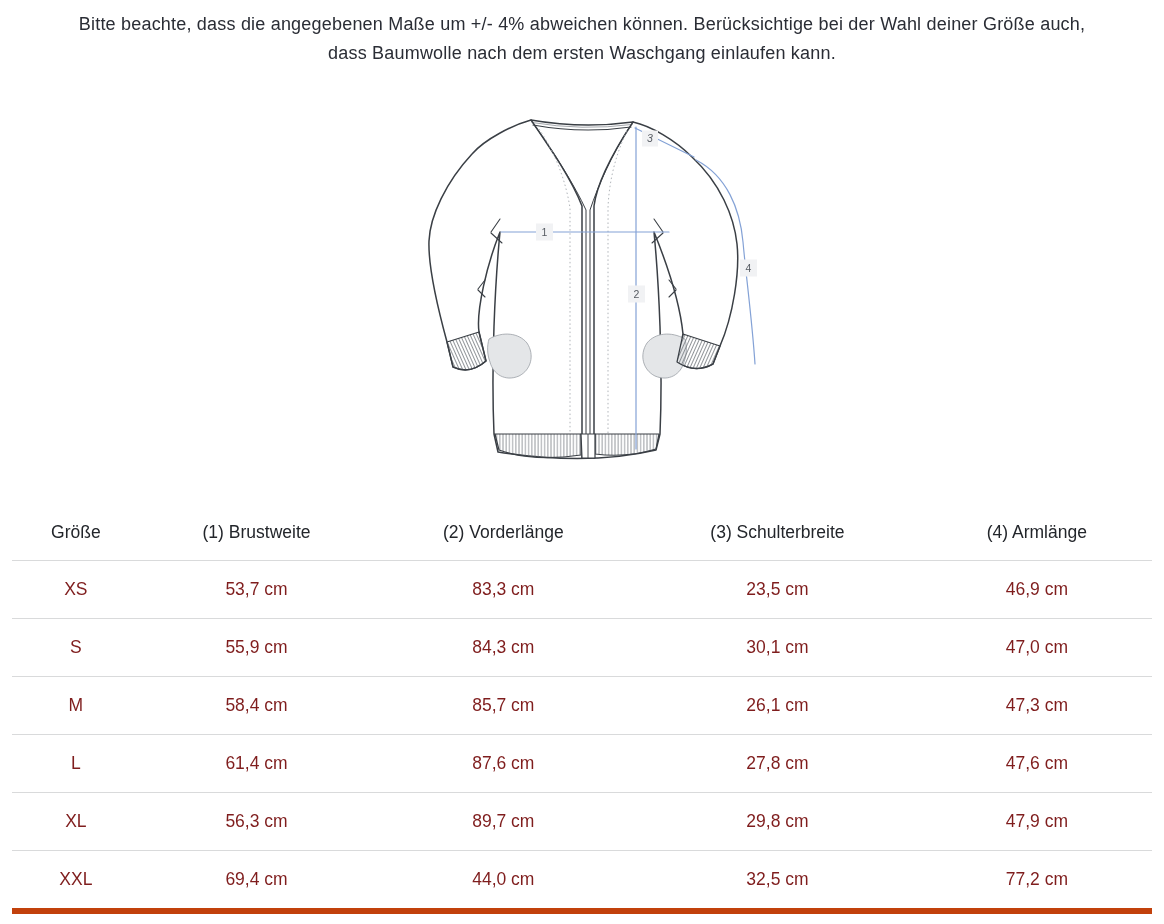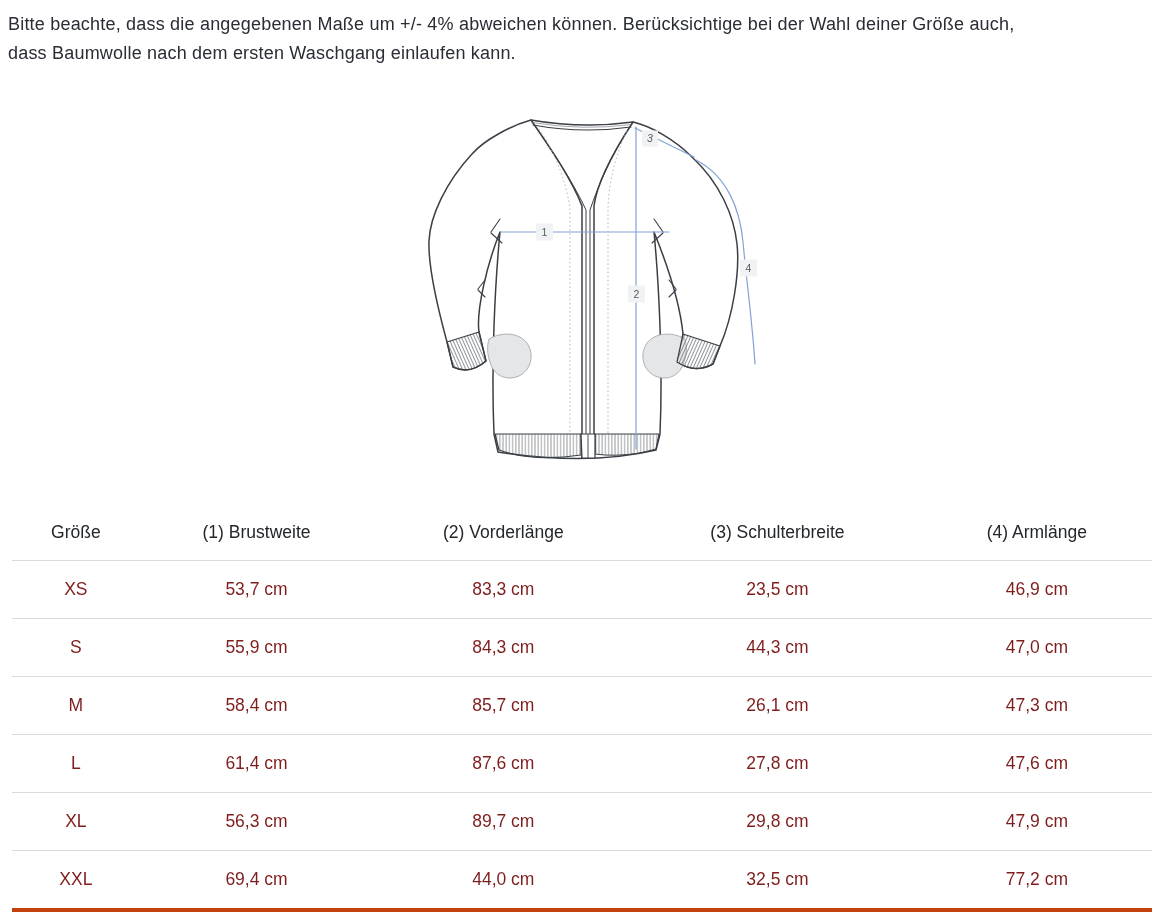--- a/index.html
+++ b/index.html
@@ -8,20 +8,21 @@
     font-family:"Liberation Sans", sans-serif;
     color:#2a2d35;
   }
   .page{padding:10px 8px 0 8px;}
   .note{
     font-size:18px;
     line-height:29px;
     letter-spacing:.2px;
     color:#2a2d35;
     margin:0 0 36px 0;
+    text-align:center;
   }
   .note span{display:block;}
   .diagram-wrap{
     width:360px;
     margin:0 0 34px 407px;
   }
   .diagram-wrap svg{display:block;}
   table.size-table{
     width:1140px;
     margin:0 auto;
@@ -35,21 +36,21 @@
     text-align:center;
     padding:12px 0 17px 0;
   }
   table.size-table td{
     font-size:17.5px;
     color:#7f1d1d;
     text-align:center;
     padding:18px 0;
   }
   table.size-table tbody tr{border-top:1px solid #d9dadb;}
-  table.size-table tbody tr:last-child{border-bottom:4px solid #c2410c;}
+  table.size-table tbody tr:last-child{border-bottom:6px solid #c2410c;}
 </style>
 </head>
 <body>
 
 <div class="page">
 
   <p class="note">
     <span>Bitte beachte, dass die angegebenen Maße um +/- 4% abweichen können. Berücksichtige bei der Wahl deiner Größe auch,</span>
     <span>dass Baumwolle nach dem ersten Waschgang einlaufen kann.</span>
   </p>
@@ -171,21 +172,21 @@
         <td>XS</td>
         <td>53,7 cm</td>
         <td>83,3 cm</td>
         <td>23,5 cm</td>
         <td>46,9 cm</td>
       </tr>
       <tr>
         <td>S</td>
         <td>55,9 cm</td>
         <td>84,3 cm</td>
-        <td>44,3 cm</td>
+        <td>30,1 cm</td>
         <td>47,0 cm</td>
       </tr>
       <tr>
         <td>M</td>
         <td>58,4 cm</td>
         <td>85,7 cm</td>
         <td>26,1 cm</td>
         <td>47,3 cm</td>
       </tr>
       <tr>

